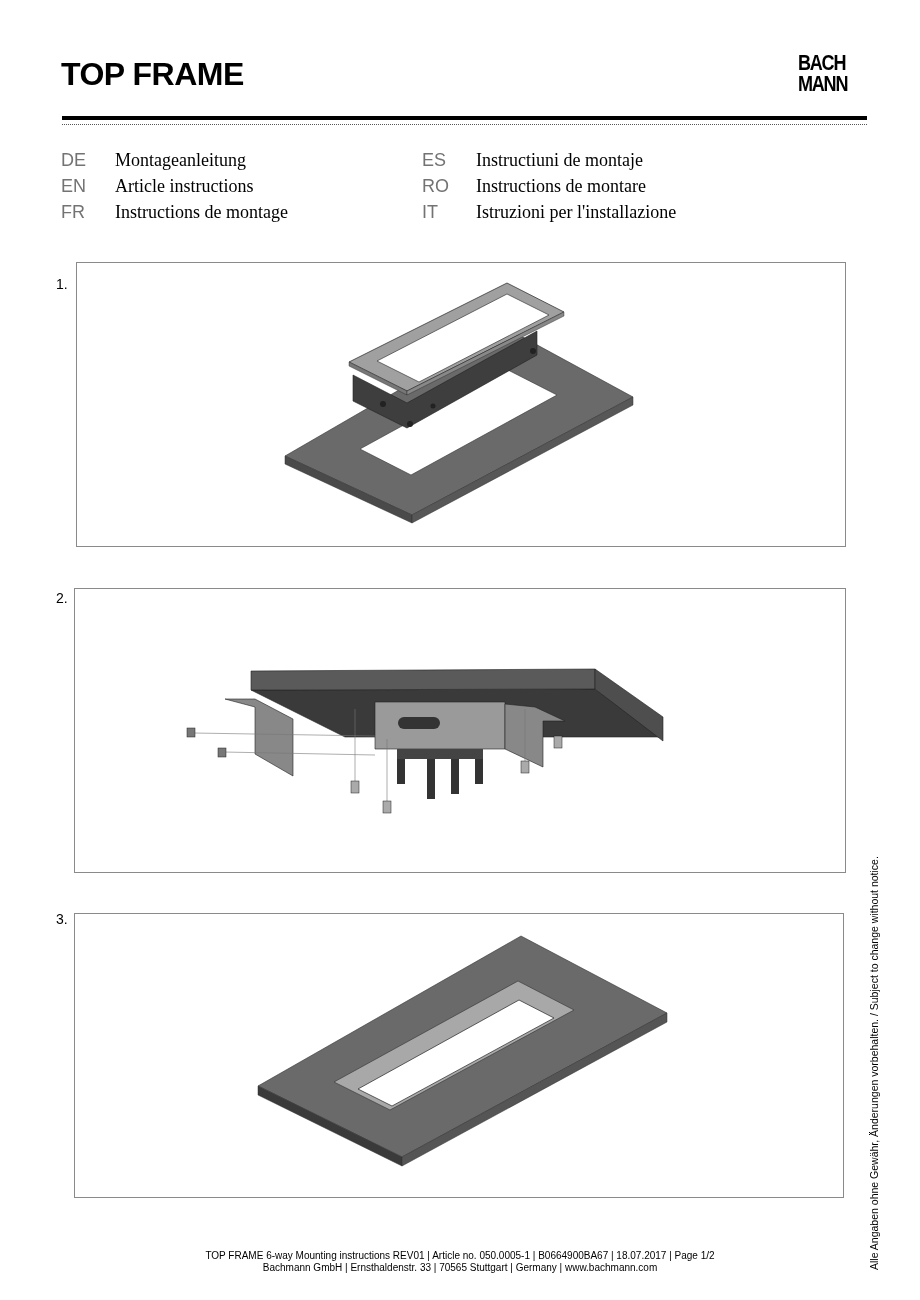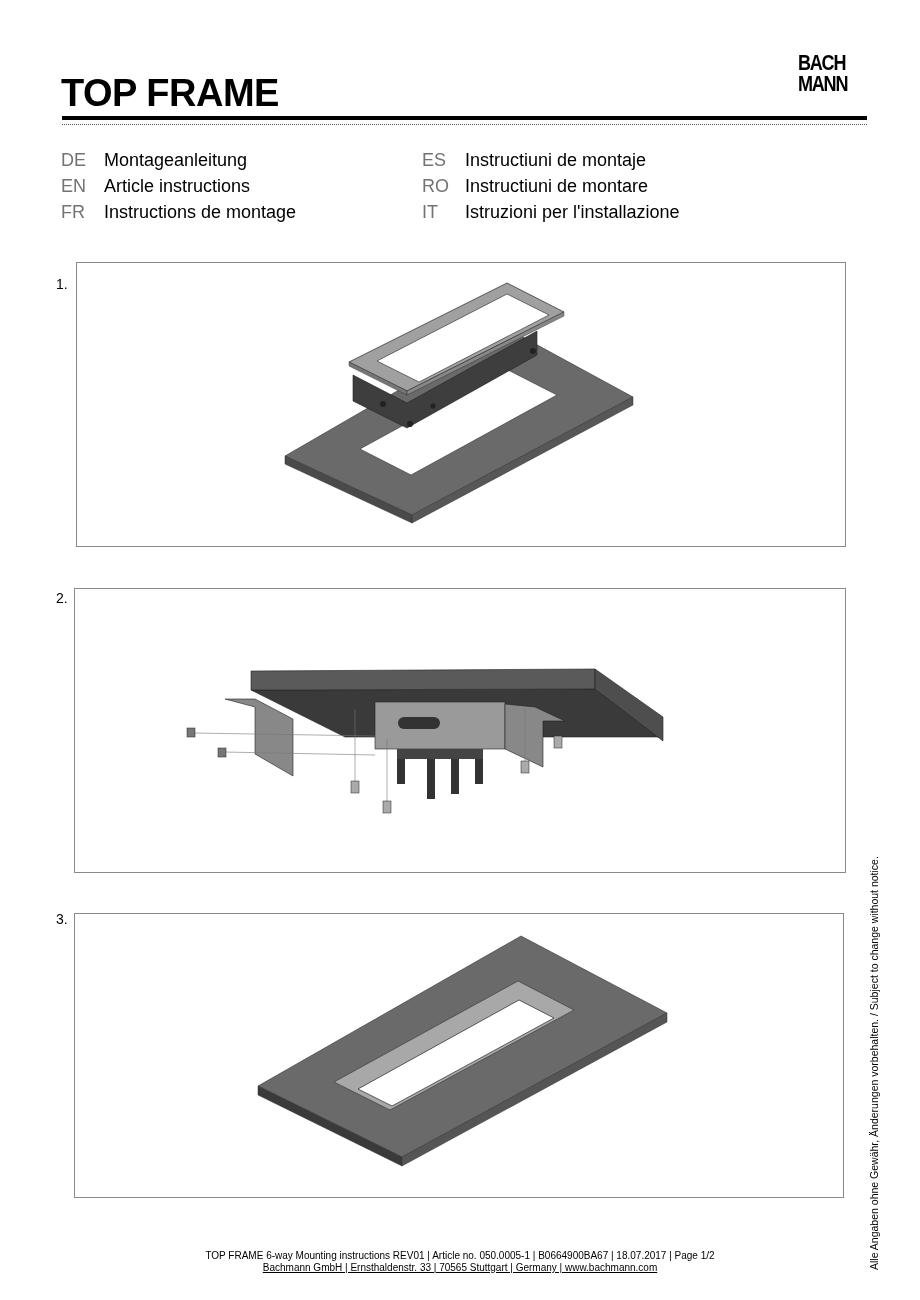--- a/index.html
+++ b/index.html
@@ -1,23 +1,23 @@
 <!DOCTYPE html>
 <html><head>
 <meta charset="utf-8">
 <style>
   html,body{margin:0;padding:0;background:#fff;}
   body{width:920px;height:1300px;position:relative;overflow:hidden;font-family:"Liberation Sans",sans-serif;color:#000;}
-  .title{position:absolute;left:61px;top:56px;font-size:38px;font-weight:bold;letter-spacing:-0.5px;margin-top:16px;}
+  .title{position:absolute;left:61px;top:56px;font-size:32px;font-weight:bold;letter-spacing:-0.5px;}
   .logo{position:absolute;left:798px;top:52px;font-weight:bold;font-size:22px;line-height:21px;letter-spacing:-1.5px;transform:scaleX(0.82);transform-origin:left top;}
   .rule-thick{position:absolute;left:62px;top:116px;width:805px;height:4px;background:#000;}
   .rule-dots{position:absolute;left:62px;top:124px;width:805px;height:0;border-top:1px dotted #555;}
   .lang{position:absolute;font-size:18px;}
   .lang .code{position:absolute;left:0;color:#737373;}
-  .lang .txt{position:absolute;left:43px;white-space:nowrap;}
+  .lang .txt{position:absolute;left:54px;white-space:nowrap;font-family:Liberation Serif, serif;}
   .step-num{position:absolute;font-size:14px;}
   .frame{position:absolute;border:1px solid #8a8a8a;background:#fff;}
   .frame svg{position:absolute;left:0;top:0;}
   .footer{position:absolute;left:0;width:920px;text-align:center;font-size:10px;line-height:12px;}
   .side{position:absolute;left:868px;top:1270px;transform-origin:left top;transform:rotate(-90deg);font-size:10.5px;white-space:nowrap;}
 </style>
 </head>
 <body>
 
 <div class="title">TOP FRAME</div>
@@ -39,21 +39,21 @@
 <div class="lang" style="left:61px;top:202px;">
   <span class="code">FR</span>
   <span class="txt">Instructions de montage</span>
 </div>
 <div class="lang" style="left:422px;top:150px;">
   <span class="code">ES</span>
   <span class="txt">Instructiuni de montaje</span>
 </div>
 <div class="lang" style="left:422px;top:176px;">
   <span class="code">RO</span>
-  <span class="txt">Instructiuni de montare</span>
+  <span class="txt">Instructions de montare</span>
 </div>
 <div class="lang" style="left:422px;top:202px;">
   <span class="code">IT</span>
   <span class="txt">Istruzioni per l'installazione</span>
 </div>
 
 <div class="step-num" style="left:56px;top:276px;">1.</div>
 <div class="frame" style="left:76px;top:262px;width:768px;height:283px;">
   <svg width="768" height="283" viewBox="0 0 768 283">
 
@@ -117,15 +117,15 @@
   <svg width="768" height="283" viewBox="0 0 768 283">
     <polygon points="183,172 446,22 592,99 327,243" fill="#6a6a6a" stroke="#333" stroke-width="0.6"></polygon>
     <polygon points="183,172 327,243 327,252 183,181" fill="#3a3a3a" stroke="#333" stroke-width="0.5"></polygon>
     <polygon points="327,243 592,99 592,108 327,252" fill="#555" stroke="#333" stroke-width="0.5"></polygon>
     <polygon points="259,168 443,67 499,96 315,196" fill="#a8a8a8" stroke="#333" stroke-width="0.6"></polygon>
     <polygon points="283,175 444,86 479,104 317,192" fill="#fff" stroke="#222" stroke-width="0.7"></polygon>
   </svg>
 </div>
 
 <div class="footer" style="top:1250px;">TOP FRAME 6-way Mounting instructions REV01 | Article no. 050.0005-1 | B0664900BA67 | 18.07.2017 | Page 1/2</div>
-<div class="footer" style="top:1262px;text-decoration:underline;">Bachmann GmbH | Ernsthaldenstr. 33 | 70565 Stuttgart | Germany | www.bachmann.com</div>
+<div class="footer" style="top:1262px;">Bachmann GmbH | Ernsthaldenstr. 33 | 70565 Stuttgart | Germany | www.bachmann.com</div>
 
 <div class="side">Alle Angaben ohne Gewähr, Änderungen vorbehalten. / Subject to change without notice.</div>
 
 </body></html>

